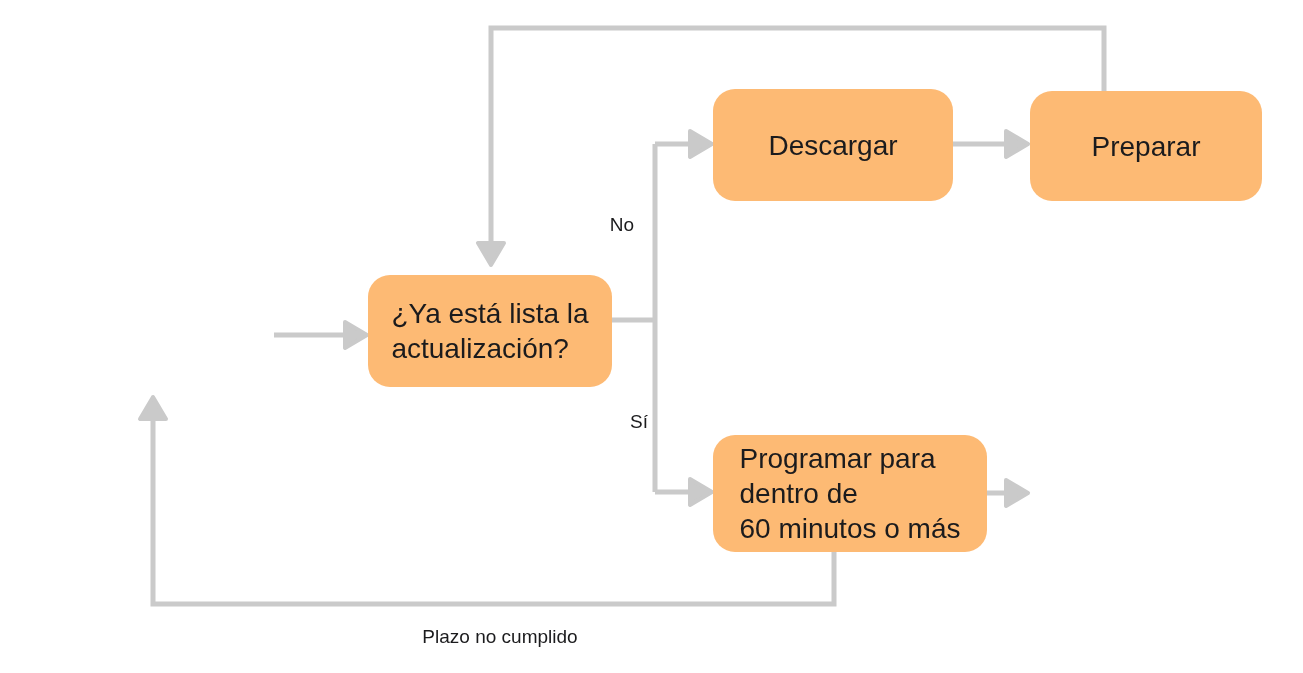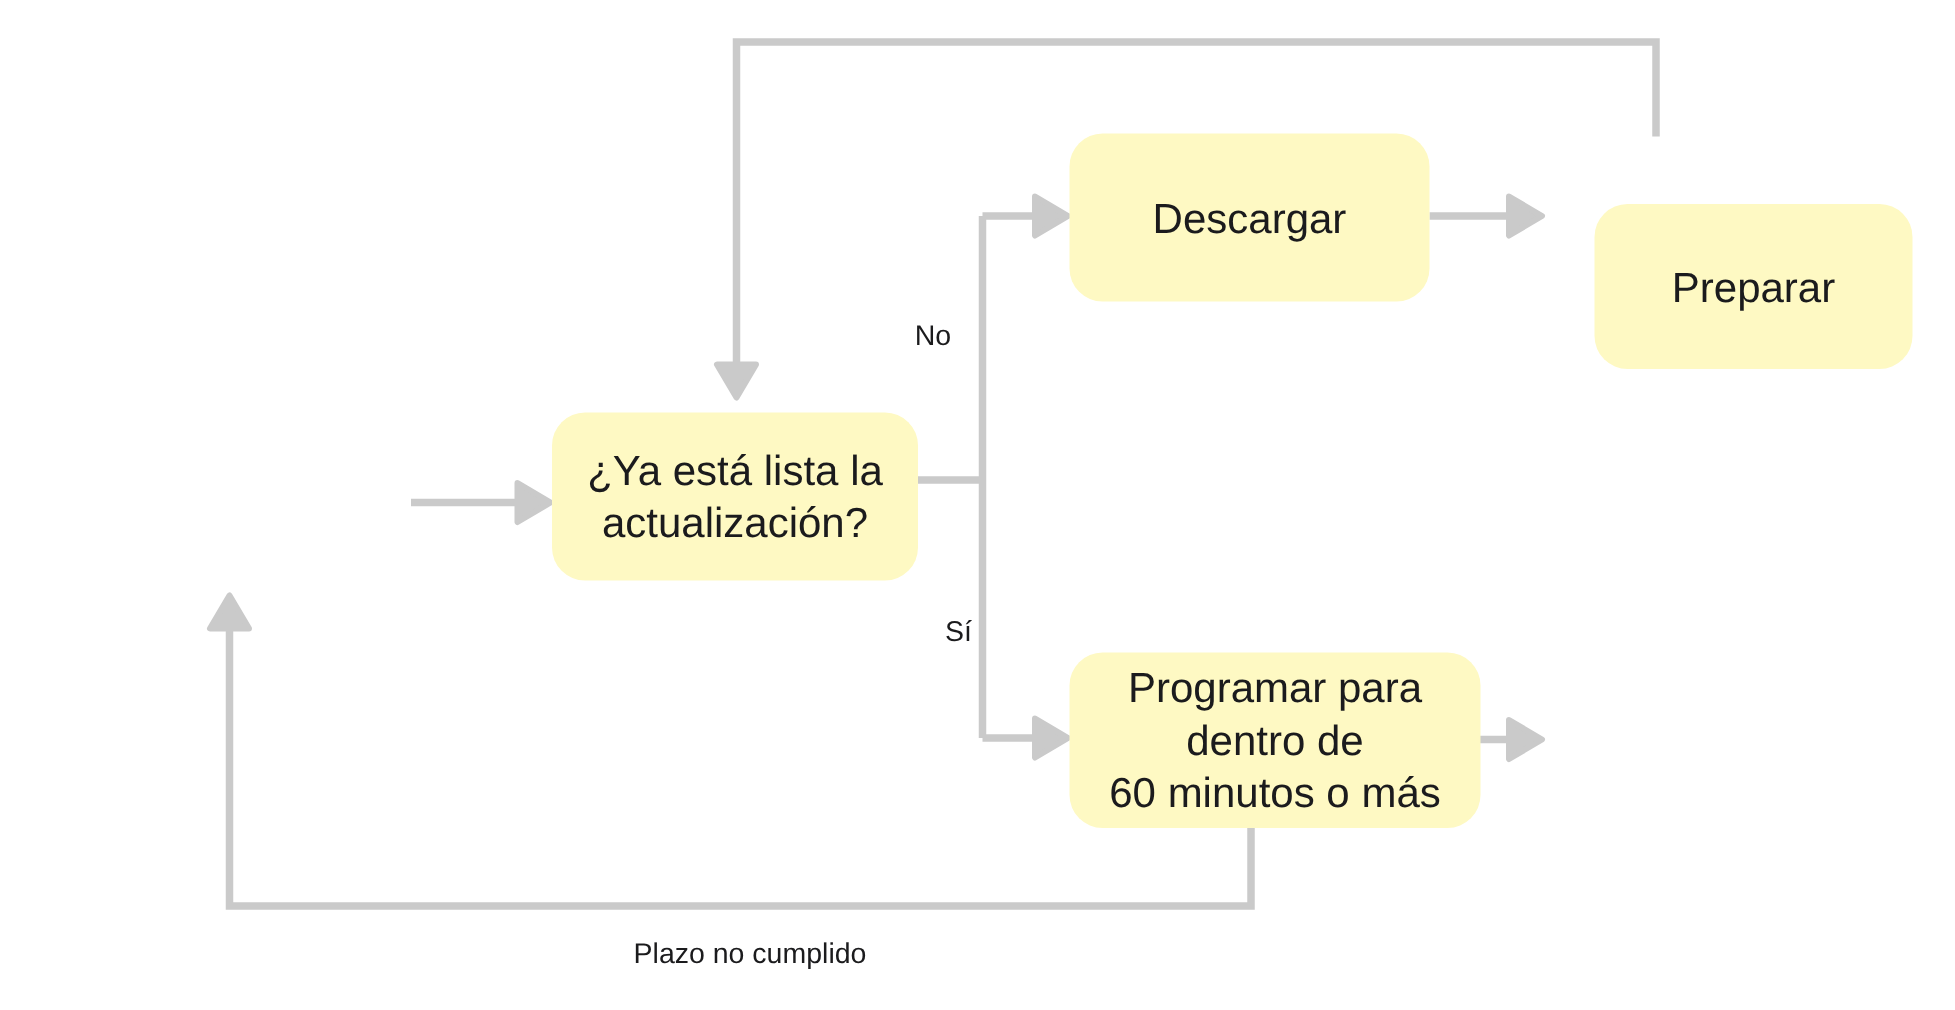--- a/index.html
+++ b/index.html
@@ -29,35 +29,35 @@
     stroke-width: 5;
   }
   .arrowhead {
     fill: #cacaca;
     stroke: #cacaca;
     stroke-width: 4;
     stroke-linejoin: round;
   }
   .node {
     position: absolute;
-    background: #fef9c3;
+    background: #fdba74;
     border-radius: 22px;
     display: flex;
     align-items: center;
     justify-content: center;
-    text-align: center;
+    text-align: left;
     white-space: pre-line;
     font-size: 28px;
     line-height: 35px;
     color: #1b1b1d;
   }
   .n-plazo      { left: 32px;   top: 276px; width: 242px; height: 112px; }
   .n-pregunta   { left: 368px;  top: 275px; width: 244px; height: 112px; }
   .n-descargar  { left: 713px;  top: 89px;  width: 240px; height: 112px; }
-  .n-preparar   { left: 1063px; top: 91px;  width: 212px; height: 110px; margin-top: 45px; }
+  .n-preparar   { left: 1030px; top: 91px;  width: 232px; height: 110px; }
   .n-programar  { left: 713px;  top: 435px; width: 274px; height: 117px; }
   .n-aplicar    { left: 1030px; top: 437px; width: 240px; height: 113px; }
   .edge-label {
     position: absolute;
     font-size: 19px;
     line-height: 34px;
     text-align: center;
     color: #1b1b1d;
     white-space: nowrap;
   }

